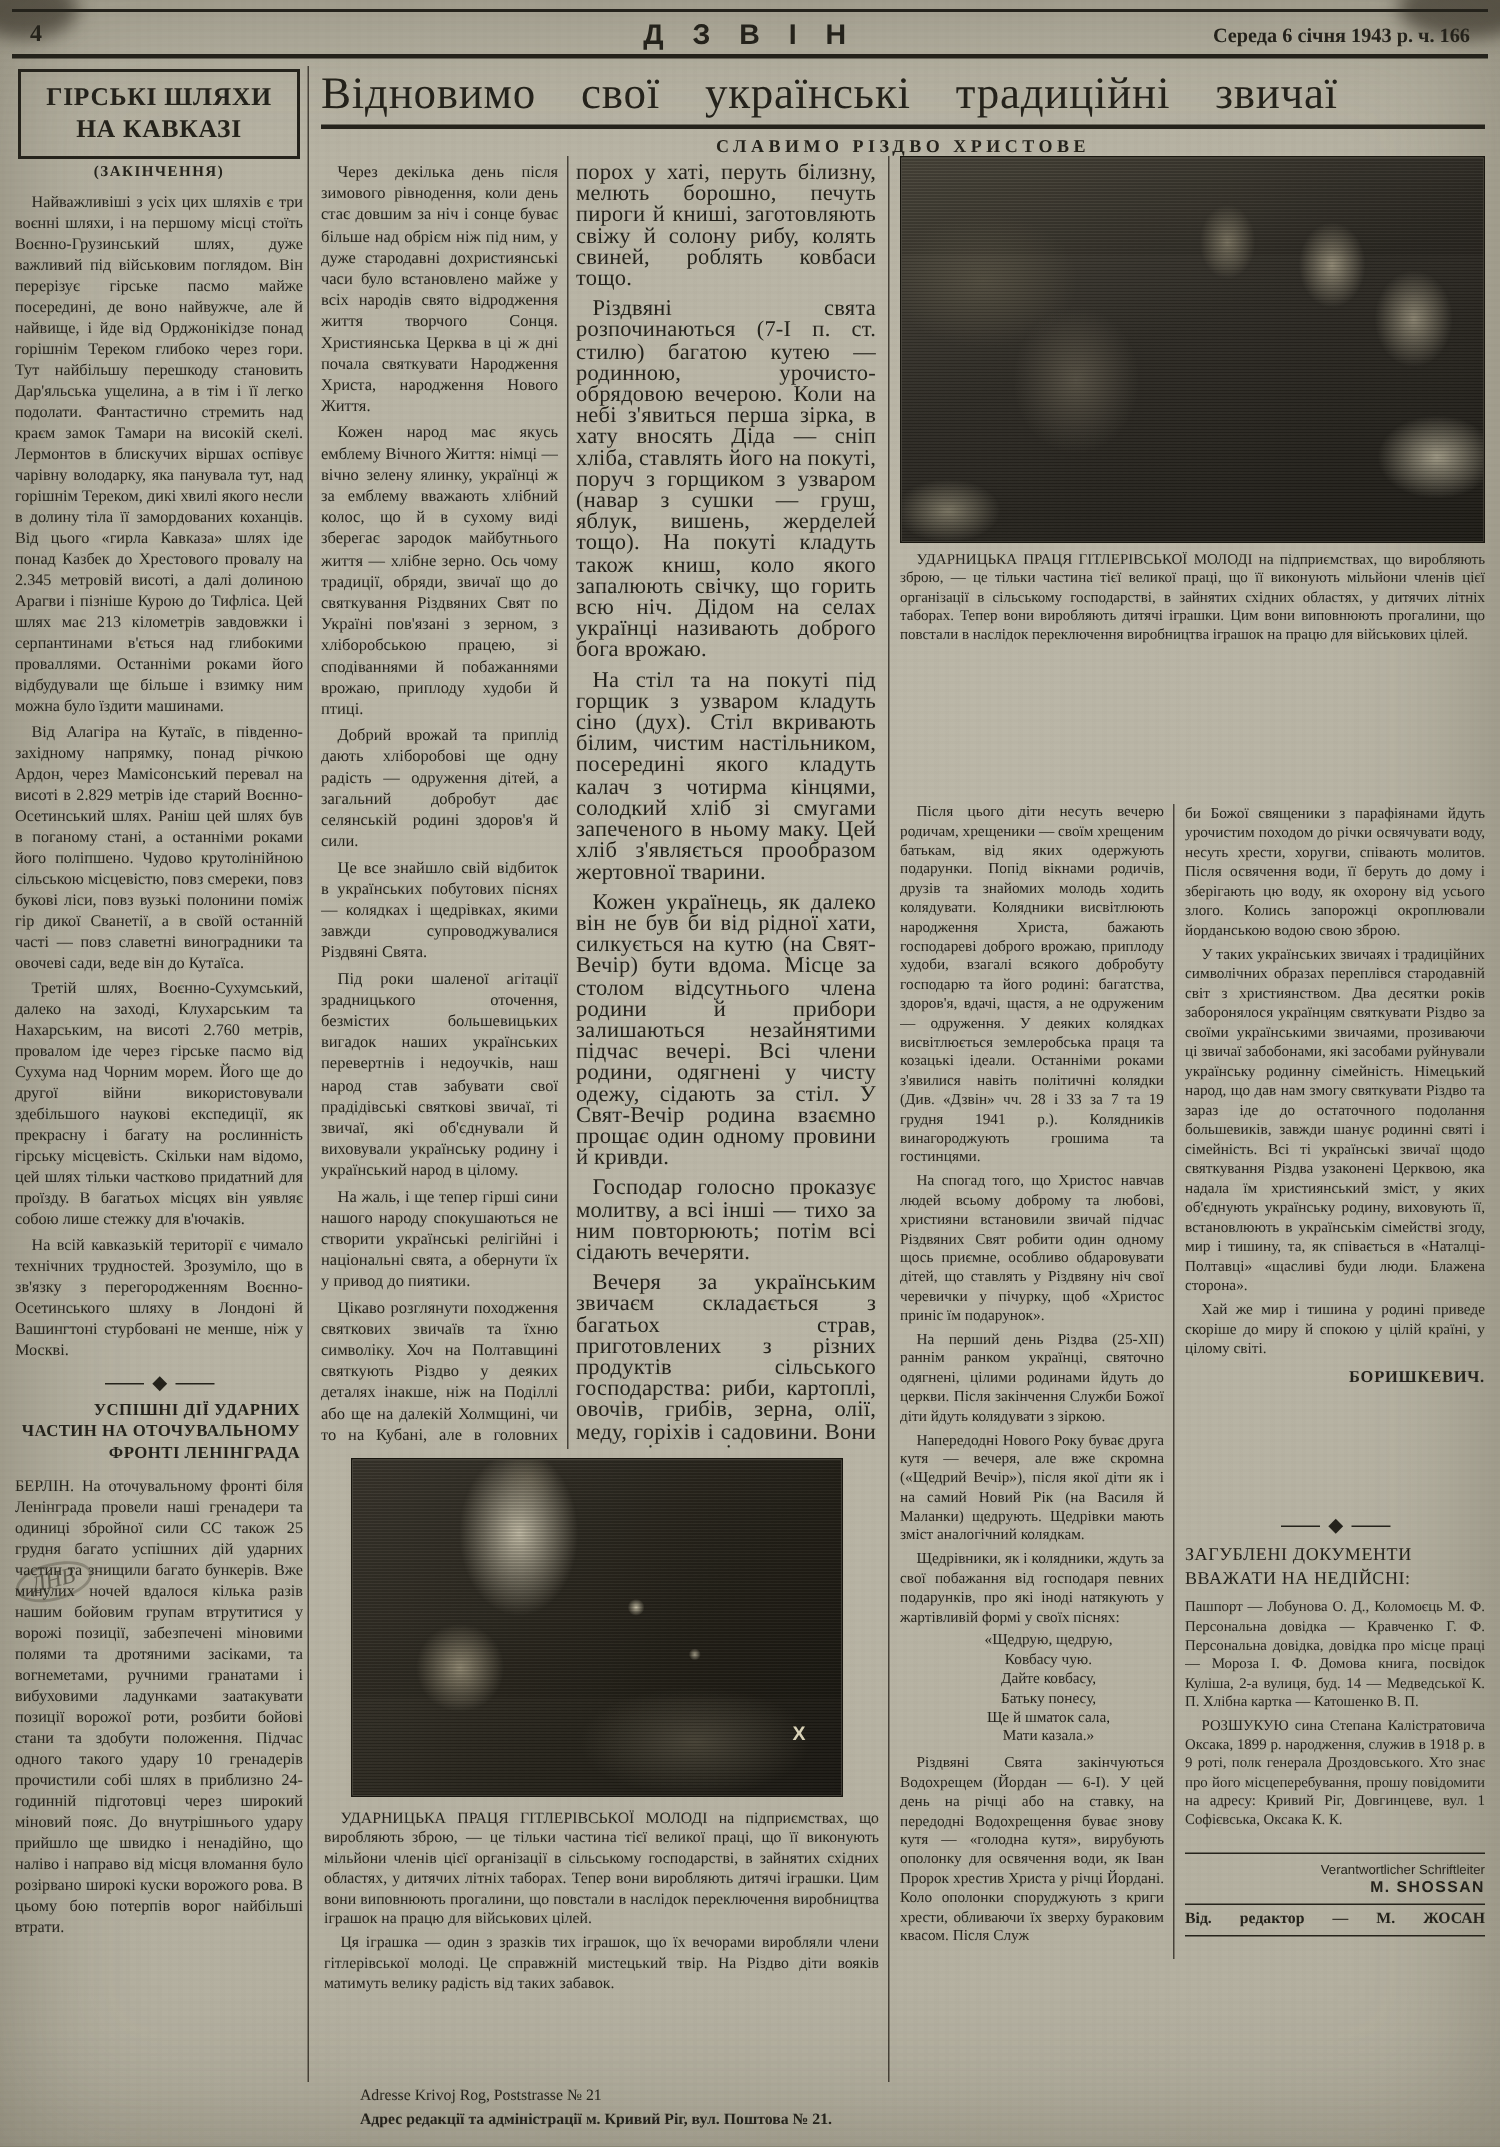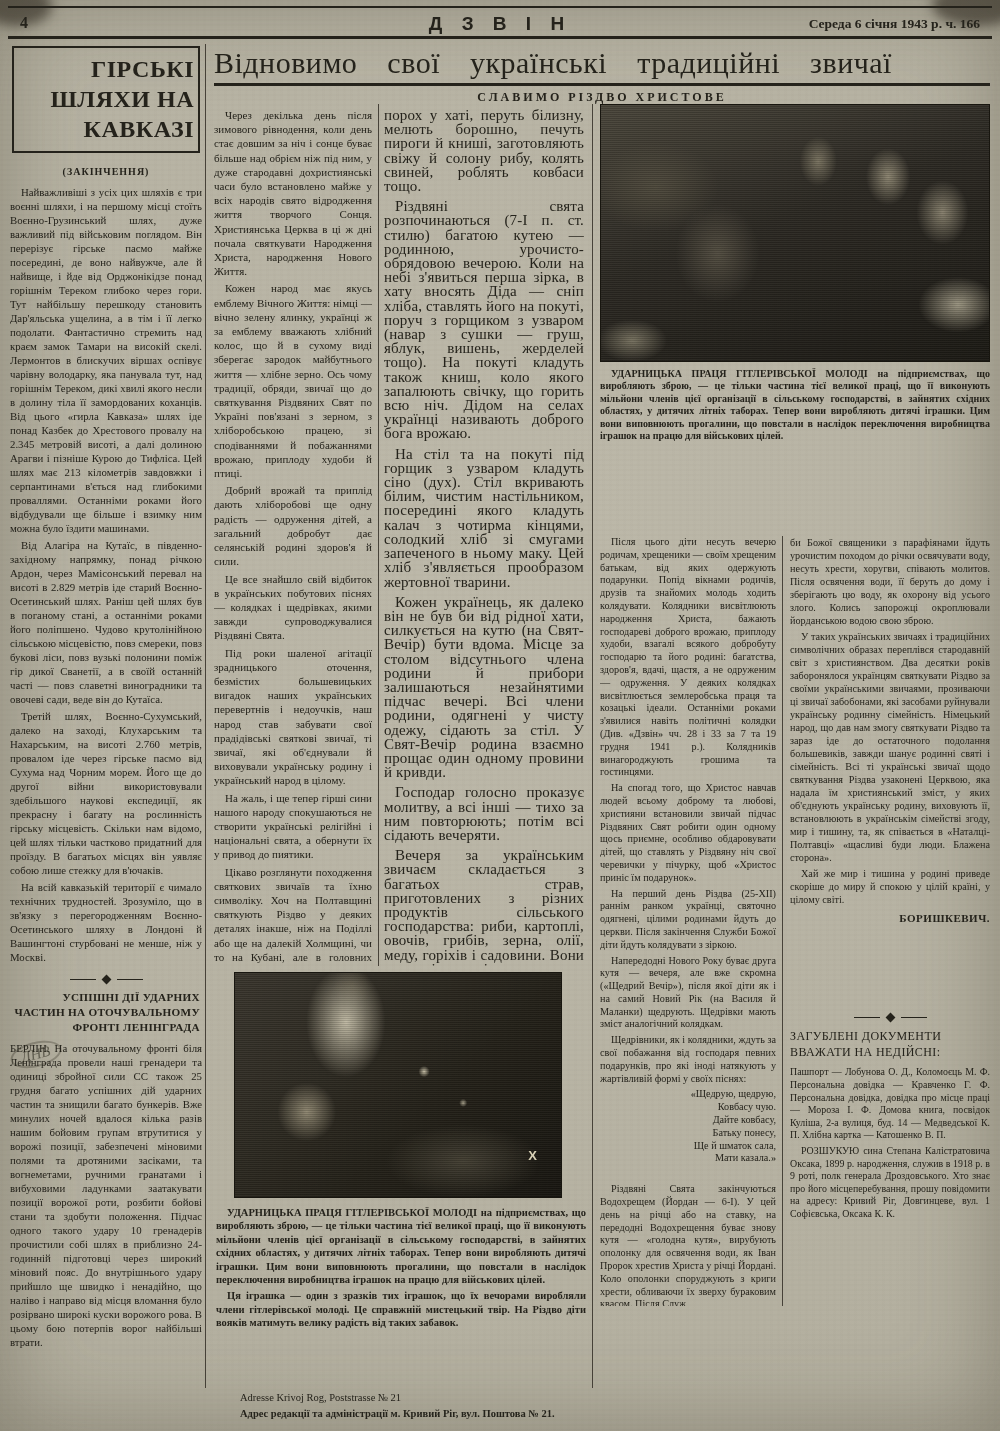--- a/index.html
+++ b/index.html
@@ -29,22 +29,22 @@
     border-top:2px solid #24221b;border-bottom:3px solid #24221b}
   .pgnum{position:absolute;left:12px;top:6px;font-weight:bold;font-size:16px}
   .nptitle{position:absolute;left:50%;top:5px;transform:translateX(-50%);
     font-family:"Liberation Sans",sans-serif;font-weight:bold;font-size:19px;
     letter-spacing:7px;white-space:nowrap}
   .npdate{position:absolute;right:12px;top:8px;font-weight:bold;font-size:13.5px}
 
   
   .leftcol{position:absolute;left:10px;top:44px;width:192px;height:1348px;overflow:hidden;
     font-size:10.8px;line-height:14px}
-  .boxtitle{border:2px solid #24221b;padding:6px 4px 7px;margin:2px 2px 12px;
-    text-align:right;font-weight:bold;font-size:24px;line-height:1.25;letter-spacing:.5px}
+  .boxtitle{border:2px solid #24221b;padding:6px 4px 7px;margin:2px 2px 2px;
+    text-align:center;font-weight:bold;font-size:17px;line-height:1.25;letter-spacing:.5px}
   .closing{text-align:center;font-weight:bold;font-size:10px;letter-spacing:1px;margin-bottom:6px}
   .orn{display:flex;align-items:center;justify-content:center;gap:7px;margin:12px 0 7px}
   .orn::before,.orn::after{content:"";height:1px;background:#24221b;flex:0 0 26px}
   .dia{width:7px;height:7px;background:#24221b;transform:rotate(45deg)}
   .a2title{text-align:right;font-weight:bold;font-size:11.2px;line-height:1.32;
     margin:4px 2px 7px;letter-spacing:.3px}
   .scribble{position:absolute;left:10px;top:1042px;z-index:3;
     font-style:italic;font-size:15px;color:rgba(35,32,22,.55);
     border:2px solid rgba(35,32,22,.28);border-radius:50%;padding:2px 9px;
     transform:rotate(-14deg)}
@@ -56,21 +56,21 @@
   .subhead{position:absolute;left:214px;right:10px;top:90px;text-align:center;
     font-weight:bold;font-size:12px;letter-spacing:3px}
 
   
   .txtcol{position:absolute;overflow:hidden}
   .colA{left:214px;top:108px;width:158px;height:858px;font-size:11px;line-height:14.2px}
   .colB{left:384px;top:108px;width:200px;height:858px;font-size:15px;line-height:14.2px;letter-spacing:.15px}
   .colB p{margin-bottom:6px}
   .colC{left:600px;top:536px;width:176px;height:770px;font-size:10.2px;line-height:12.8px}
   .colD{left:790px;top:536px;width:200px;height:462px;font-size:10.2px;line-height:13px}
-  .verse{white-space:pre-line;text-align:right;padding-left:22px;margin:3px 0 18px;font-style:normal}
+  .verse{white-space:pre-line;text-align:center;padding-left:22px;margin:3px 0 5px;font-style:normal}
   .signature{text-align:right;font-weight:bold;font-size:11px;margin-top:6px;letter-spacing:.5px}
 
   
   .photo{position:absolute;border:1px solid #17150f;overflow:hidden}
   .photo::after{content:"";position:absolute;inset:0;
     background:repeating-linear-gradient(0deg,rgba(0,0,0,.13) 0 1px,rgba(255,255,255,.03) 1px 2px)}
   #photoTop{left:600px;top:104px;width:390px;height:258px;
     background:
       radial-gradient(ellipse 36px 46px at 74% 28%, rgba(206,196,166,.6), transparent 62%),
       radial-gradient(ellipse 30px 40px at 56% 22%, rgba(192,182,152,.5), transparent 62%),
@@ -86,21 +86,21 @@
       radial-gradient(circle 26px at 36% 6%, rgba(70,64,50,.9), transparent 75%),
       radial-gradient(circle 42px at 22% 62%, rgba(186,176,148,.7), transparent 70%),
       radial-gradient(circle 7px at 58% 44%, rgba(226,218,190,.85), transparent 80%),
       radial-gradient(circle 5px at 70% 58%, rgba(226,218,190,.7), transparent 80%),
       radial-gradient(ellipse 110px 52px at 70% 84%, rgba(104,98,80,.5), transparent 70%),
       linear-gradient(135deg, #3b372e 0%, #242119 60%, #181611 100%)}
   .xmark{position:absolute;right:24px;bottom:34px;z-index:2;color:#d8d1b6;
     font:bold 13px "Liberation Sans",sans-serif}
 
   
-  .caption{position:absolute;font-weight:bold;overflow:hidden}
+  .caption{position:absolute;font-weight:normal;overflow:hidden}
   .captionTop{left:600px;top:368px;width:390px;height:162px;font-size:10px;line-height:12.4px}
   .captionBottom{left:216px;top:1206px;width:370px;height:178px;font-size:10.5px;line-height:13.4px}
 
   
   .docs{position:absolute;left:790px;top:1002px;width:200px;height:382px;overflow:hidden;
     font-size:9.9px;line-height:12.6px}
   .docsTitle{font-weight:normal;font-size:12px;line-height:1.35;letter-spacing:.4px;margin:4px 0 6px}
   .edblock{margin-top:14px;font-family:"Liberation Sans",sans-serif}
   .hr{height:1px;background:#24221b;margin:4px 0}
   .edde{text-align:right;font-size:8.8px}
@@ -202,20 +202,28 @@
   <div class="docs">
     <div class="orn">
         <span class="dia"></span>
       </div>
     <div class="docsTitle">
       <div>ЗАГУБЛЕНІ ДОКУМЕНТИ</div>
       <div>ВВАЖАТИ НА НЕДІЙСНІ:</div>
     </div>
     <p class="cont">Пашпорт — Лобунова О. Д., Коломоєць М. Ф. Персональна довідка — Кравченко Г. Ф. Персональна довідка, довідка про місце праці — Мороза І. Ф. Домова книга, посвідок Куліша, 2-а вулиця, буд. 14 — Медведської К. П. Хлібна картка — Катошенко В. П.</p>
     <p>РОЗШУКУЮ сина Степана Калістратовича Оксака, 1899 р. народження, служив в 1918 р. в 9 роті, полк генерала Дроздовського. Хто знає про його місцеперебування, прошу повідомити на адресу: Кривий Ріг, Довгинцеве, вул. 1 Софієвська, Оксака К. К.</p>
+    <div class="edblock">
+      <div class="hr"></div>
+      <div class="edde">Verantwortlicher Schriftleiter</div>
+      <div class="edname">M. SHOSSAN</div>
+      <div class="hr"></div>
+      <div class="edua">Від. редактор — М. ЖОСАН</div>
+      <div class="hr"></div>
+    </div>
   </div>
 
   <div class="photo" id="photoBottom">
     <span class="xmark">X</span>
   </div>
   <div class="caption captionBottom">
     <p>УДАРНИЦЬКА ПРАЦЯ ГІТЛЕРІВСЬКОЇ МОЛОДІ на підприємствах, що виробляють зброю, — це тільки частина тієї великої праці, що її виконують мільйони членів цієї організації в сільському господарстві, в зайнятих східних областях, у дитячих літніх таборах. Тепер вони виробляють дитячі іграшки. Цим вони виповнюють прогалини, що повстали в наслідок переключення виробництва іграшок на працю для військових цілей.</p>
     <p>Ця іграшка — один з зразків тих іграшок, що їх вечорами виробляли члени гітлерівської молоді. Це справжній мистецький твір. На Різдво діти вояків матимуть велику радість від таких забавок.</p>
   </div>
 

